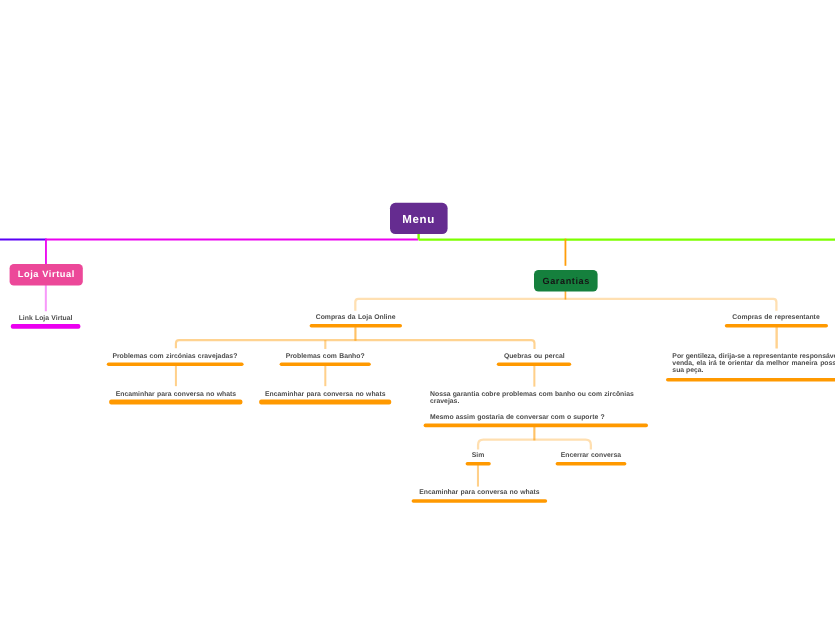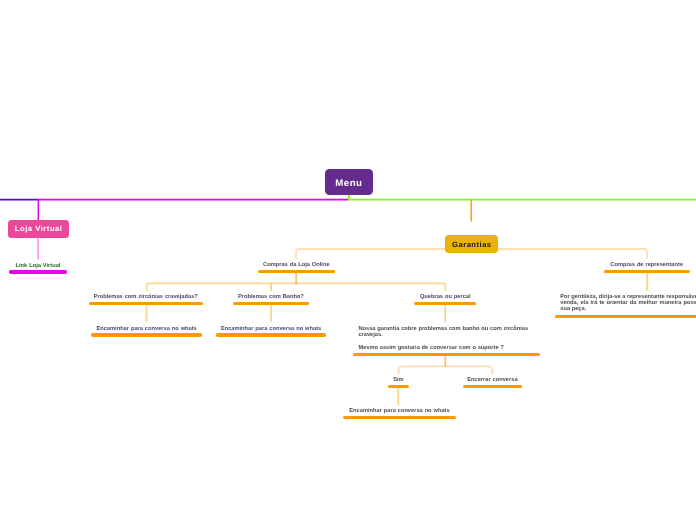--- a/index.html
+++ b/index.html
@@ -15,21 +15,21 @@
         text-align:center;}
   .pill > span{position:absolute;left:0;width:100%;display:block;}
   #n-root{left:324.6px;top:168.7px;width:48px;height:26.8px;background:#652C90;
           border-radius:4.5px;}
   #n-root > span{color:#ffffff;font-size:9.6px;letter-spacing:0.55px;
                  top:7.4px;line-height:16px;text-indent:0.55px;}
   #n-loja{left:8.2px;top:220.2px;width:60.4px;height:17.6px;background:#ec4899;
           border-radius:3.5px;}
   #n-loja > span{color:#ffffff;font-size:7.7px;letter-spacing:0.5px;
                  top:3.0px;line-height:11px;text-indent:0.5px;}
-  #n-gar{left:444.8px;top:235px;width:53.6px;height:18.2px;background:#eab308;
+  #n-gar{left:444.8px;top:225px;width:53.6px;height:18.2px;background:#15803d;
          border-radius:3.8px;}
   #n-gar > span{color:#151515;font-size:7.6px;letter-spacing:0.5px;
                 top:3.5px;line-height:11px;text-indent:0.5px;}
 
   
   .bnode{position:absolute;}
   .bnode .lbl{position:absolute;white-space:nowrap;font-weight:bold;
               color:#4d4d4d;font-size:5.7px;line-height:13.6px;word-spacing:0.35px;}
   .bnode .bar{position:absolute;height:3.3px;border-radius:1.65px;background:#FF9900;}
   .bnode.mag .bar{background:#EB00F0;}

